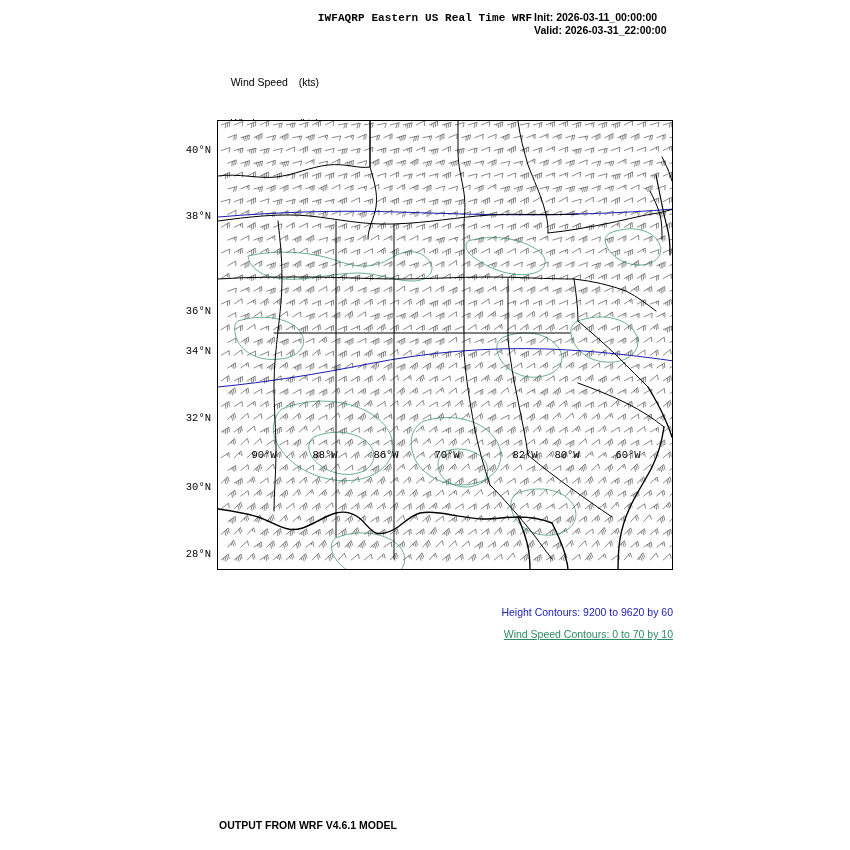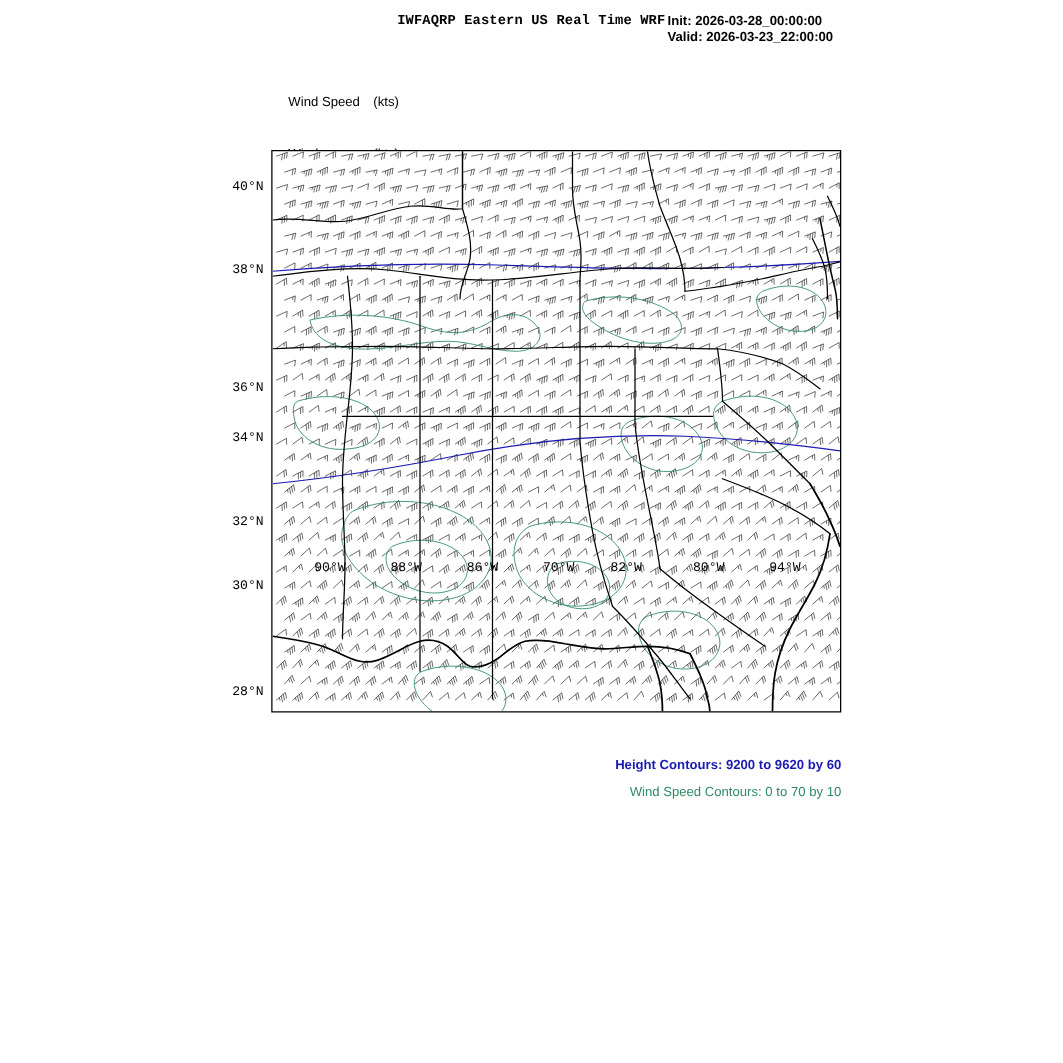--- a/index.html
+++ b/index.html
@@ -108,51 +108,51 @@
 
   
   #legend-height {
     position: absolute;
     left: 673px;
     top: 606px;
     transform: translateX(-100%);
     font-size: 10.5px;
     color: #1a1ab4;
     white-space: nowrap;
-    font-weight: bold;
   }
   #legend-wind {
     position: absolute;
     left: 673px;
     top: 628px;
     transform: translateX(-100%);
     font-size: 10.5px;
     color: #2e8b62;
     white-space: nowrap;
+    text-decoration: underline;
   }
 
   
   #footer {
     position: absolute;
     left: 219px;
     top: 819px;
     font-size: 10.5px;
     font-weight: bold;
     line-height: 13.5px;
   }
 </style>
 </head>
 <body>
 
 <div id="title-block">
   <span id="main-title">IWFAQRP Eastern US Real Time WRF</span>
 </div>
 <div id="init-valid">
-  <div>Init: 2026-03-28_00:00:00</div>
-  <div>Valid: 2026-03-23_22:00:00</div>
+  <div>Init: 2026-03-11_00:00:00</div>
+  <div>Valid: 2026-03-31_22:00:00</div>
 </div>
 
 <div id="field-list">
   <div class="field-row">
     <span class="field-name">Wind Speed</span><span class="field-units">(kts)</span>
   </div>
   <div class="field-row">
     <span class="field-name">Winds</span><span class="field-units">(kts)</span>
   </div>
 </div>
@@ -227,29 +227,30 @@
         <path d="M444,36 C448,44 452,52 454,60" stroke-width="1.0"></path>
       </g>
     </svg>
   </div>
 
   <div class="ytick" style="top:30px;">40°N</div>
   <div class="ytick" style="top:96px;">38°N</div>
   <div class="ytick" style="top:163px;margin-top:28px;">36°N</div>
   <div class="ytick" style="top:231px;text-align:right;">34°N</div>
   <div class="ytick" style="top:298px;">32°N</div>
-  <div class="ytick" style="top:349px;text-align:center;">30°N</div>
+  <div class="ytick" style="top:367px;text-align:center;">30°N</div>
   <div class="ytick" style="top:434px;">28°N</div>
 
   <div class="xtick" style="left:47px;">90°W</div>
   <div class="xtick" style="left:108px;">88°W</div>
   <div class="xtick" style="left:169px;">86°W</div>
   <div class="xtick" style="left:230px;">70°W</div>
-  <div class="xtick" style="left:284px;">82°W</div>
+  <div class="xtick" style="left:308px;">82°W</div>
   <div class="xtick" style="left:350px;">80°W</div>
-  <div class="xtick" style="left:411px;">94°W</div>
+  <div class="xtick" style="left:411px;">60°W</div>
 </div>
 
 <div id="legend-height">Height Contours: 9200 to 9620 by 60</div>
 <div id="legend-wind">Wind Speed Contours: 0 to 70 by 10</div>
 
 <div id="footer">
+  <div>OUTPUT FROM WRF V4.6.1 MODEL</div>
 </div>
 
 </body></html>

